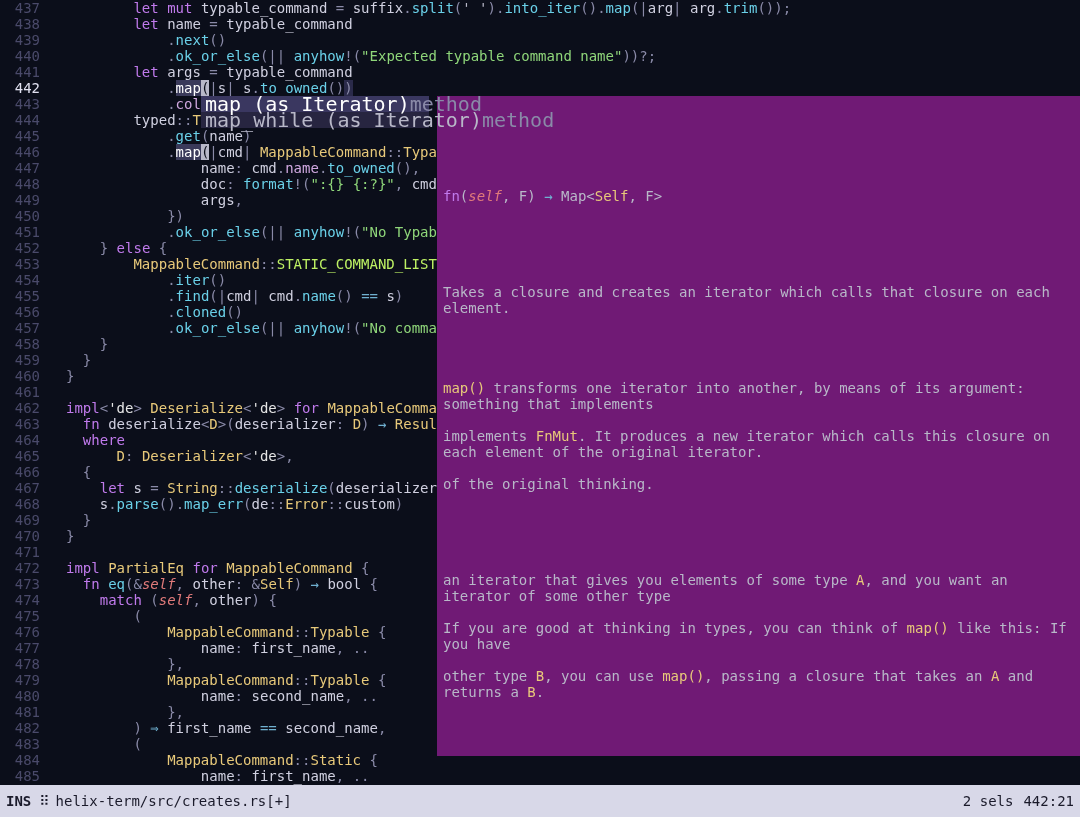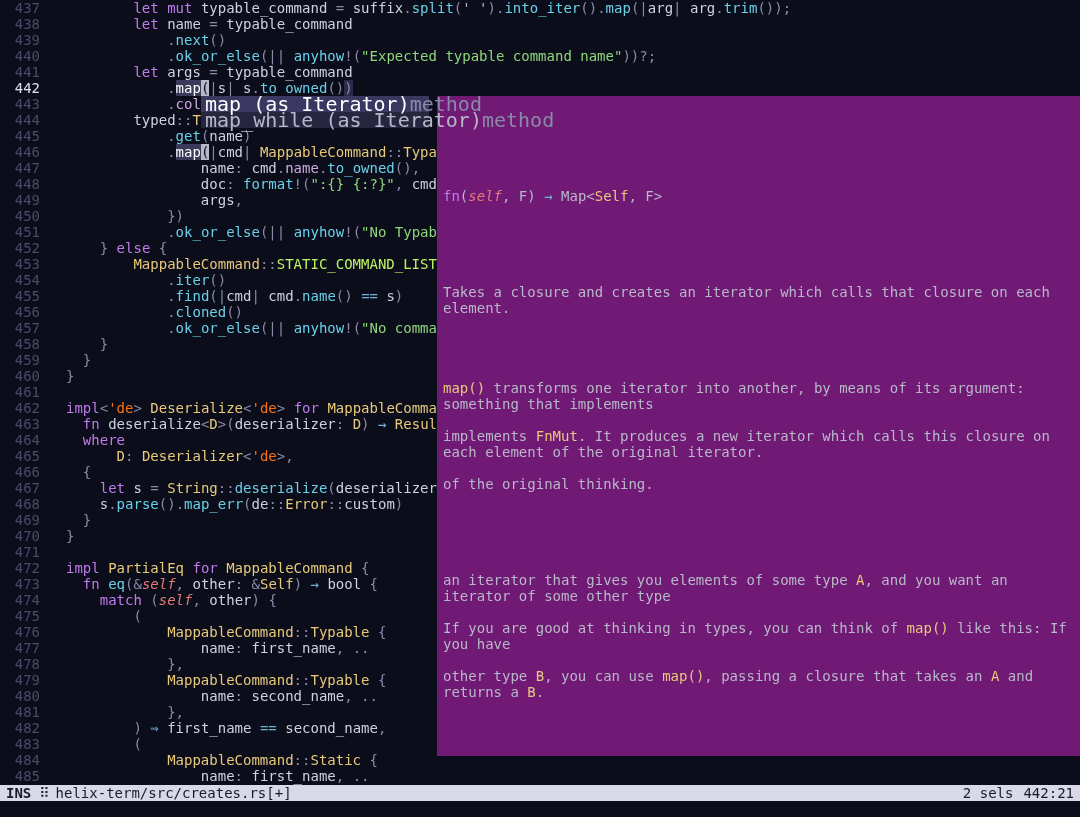--- a/index.html
+++ b/index.html
@@ -32,21 +32,21 @@
   .code {
     position: absolute;
     left: 66px; top: 0;
     color: #b8b8c8;
   }
   .code .line { height: 16px; }
   .kw   { color: #c07aec; }
   .fn   { color: #6ad0e8; }
   .ty   { color: #e8c97a; }
   .str  { color: #8fd67a; }
-  .life { color: #f97316; text-align: center; }
+  .life { color: #e5e5e5; text-align: center; }
   .punc { color: #8a8aa8; }
   .op   { color: #70b0d0; }
   .var  { color: #d0d0e0; }
   .field{ color: #d0a8e0; }
   .self { color: #e07a7a; font-style: italic; }
   .const{ color: #bef264; margin-top: 48px; }
   .hl   { background: #3a3a5a; color:#fff; }
   .cursor { background:#b8b8c8; color:#0b0e1a; }
   .sel  { background:#2a2a4a; }
 
@@ -91,21 +91,21 @@
   .status {
     position:absolute;
     left:0; top: 785px;
     width: 1080px;
     height: 16px;
     background: #d8d8e8;
     color: #1a1a2a;
     display: flex;
     align-items: center;
     font-size: 14px;
-    padding: 0 6px;
+    padding: 16px 6px;
     justify-content: space-between;
   }
   .status .left { display:flex; gap:8px; align-items:center;}
   .status .mode { font-weight: bold; }
   .status .right { display:flex; gap:10px;}
   .dots { letter-spacing: -2px; }
 </style>
 </head>
 <body>
 

